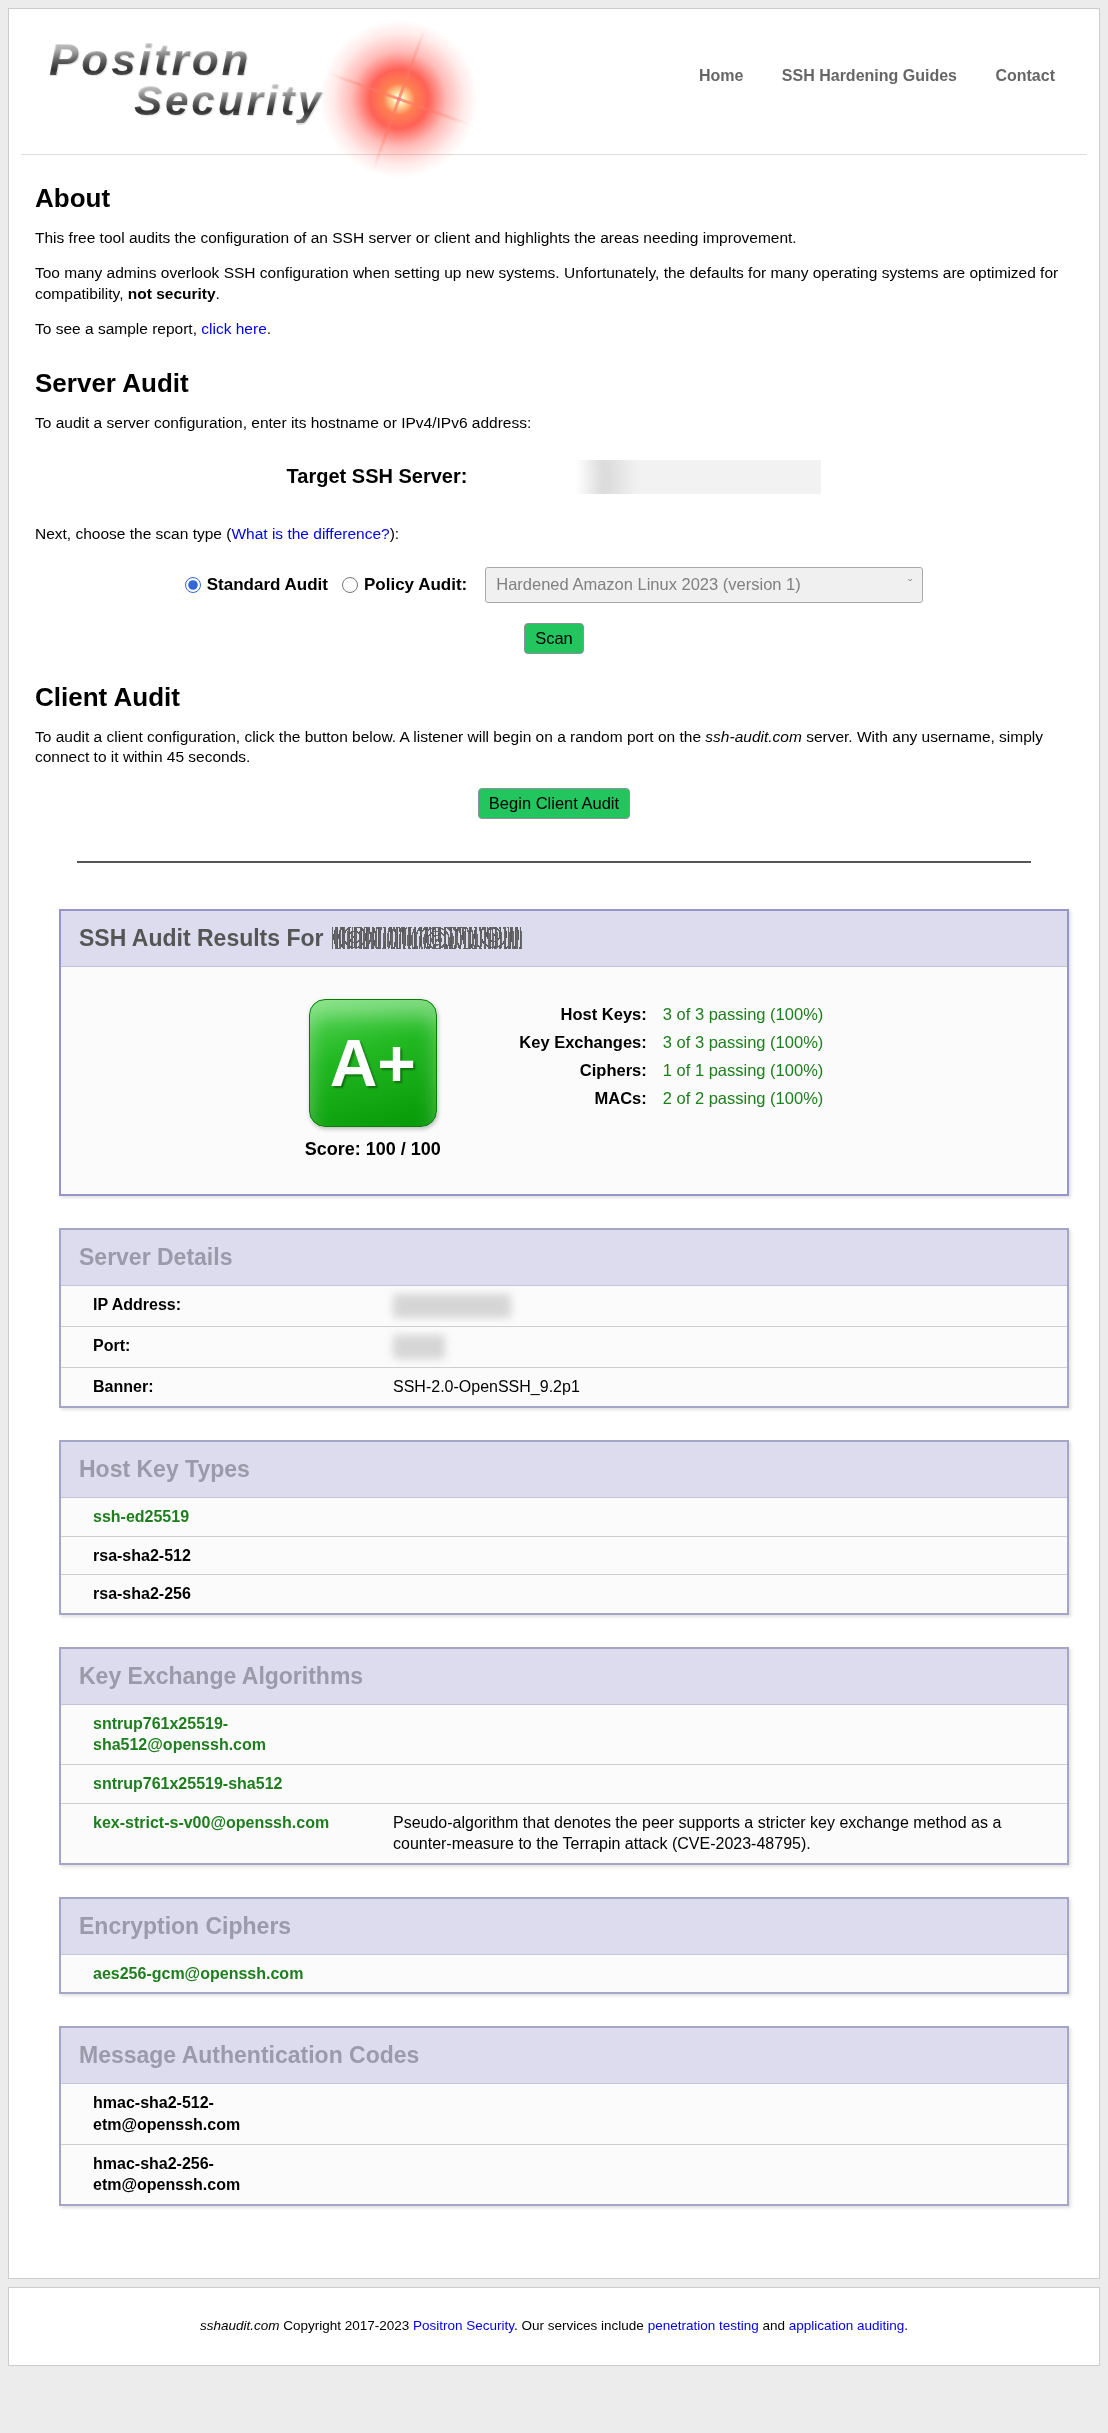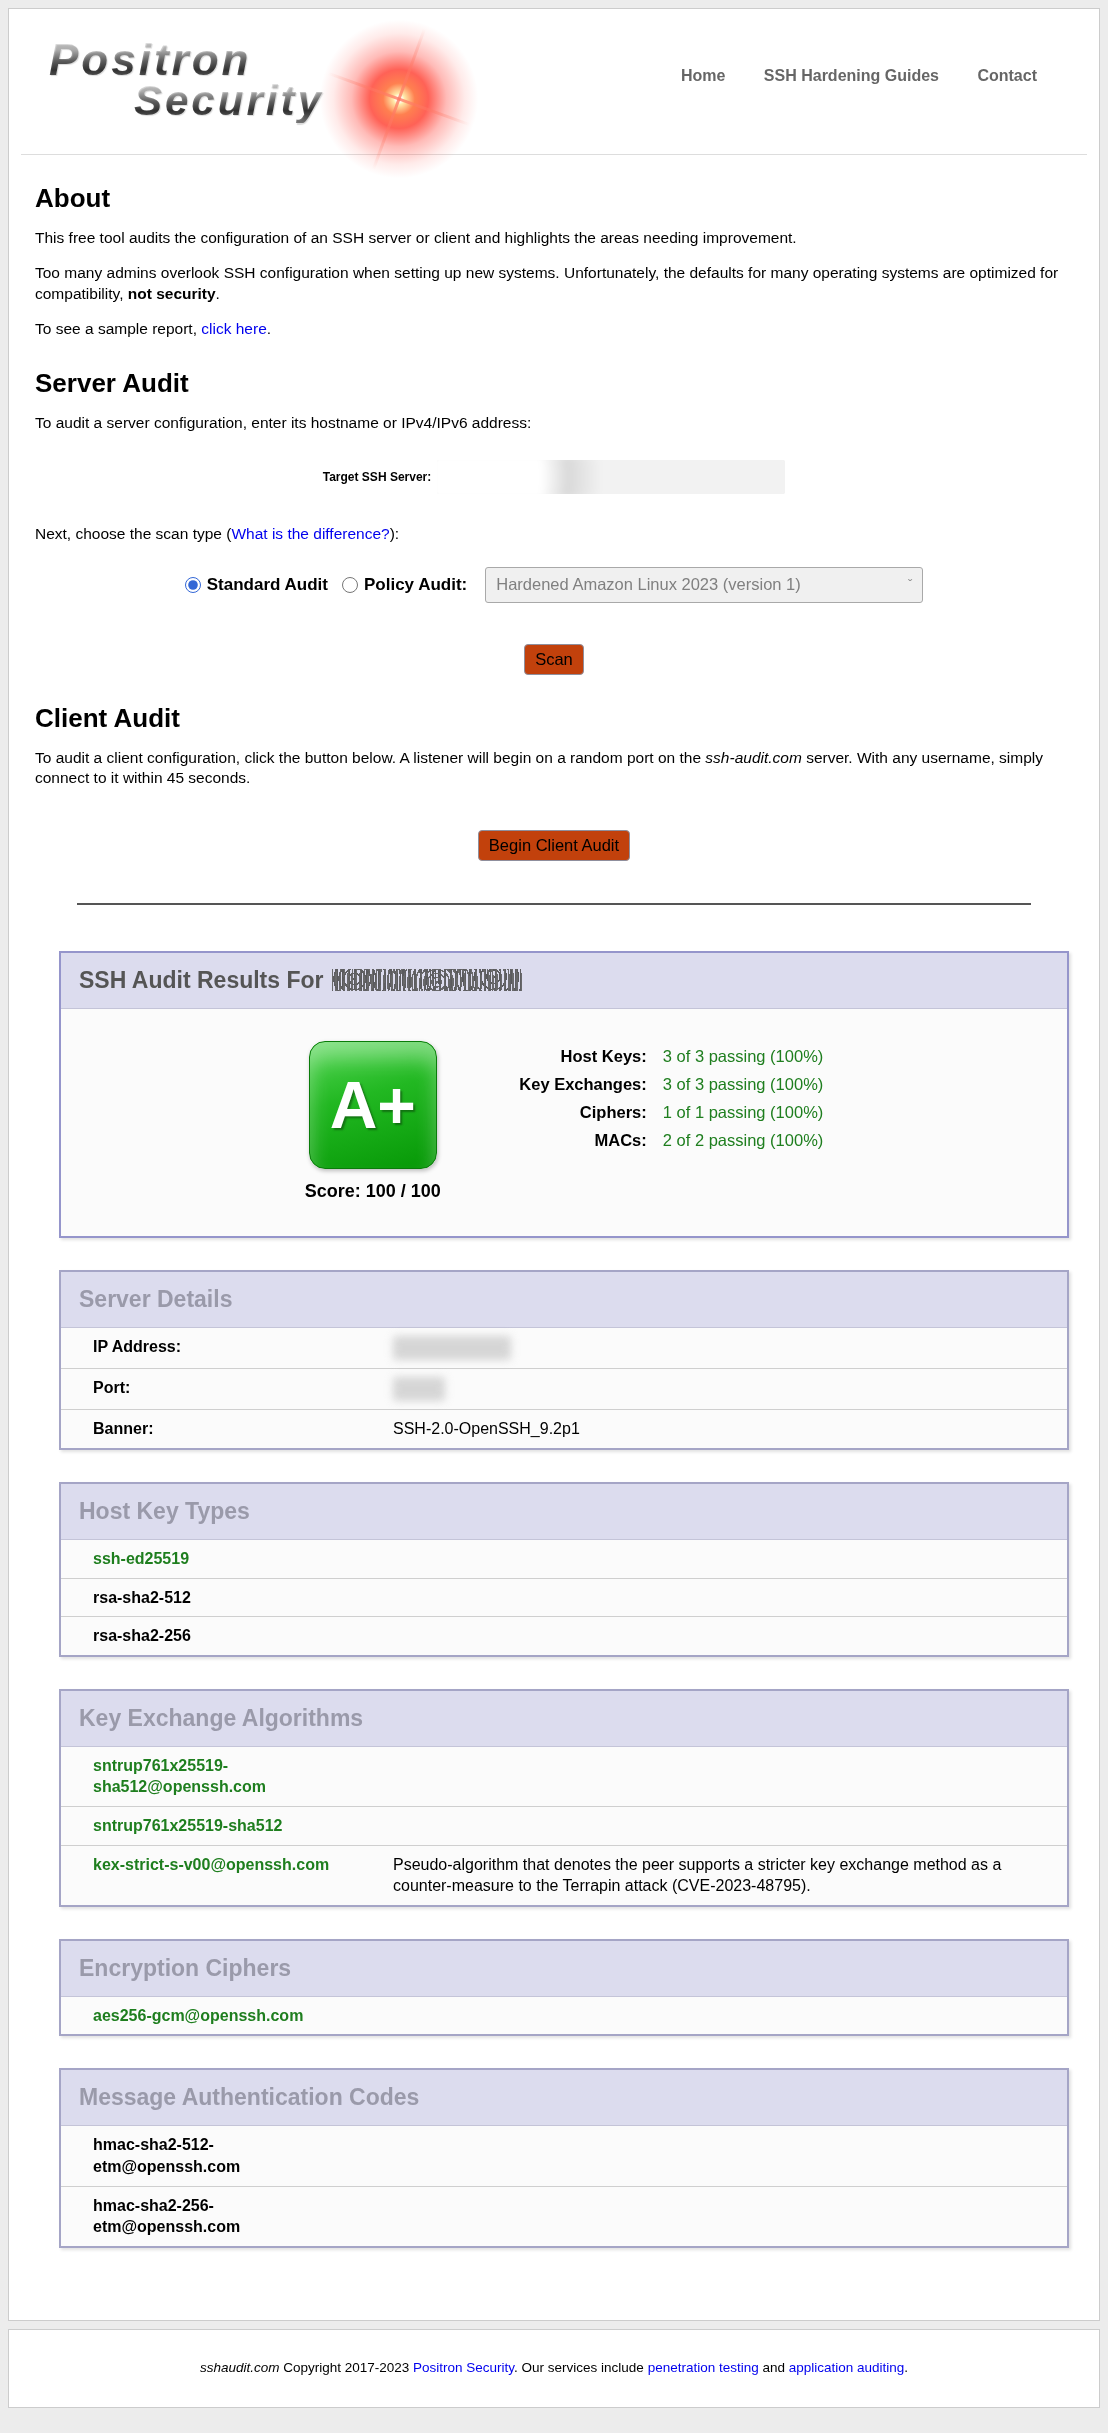--- a/index.html
+++ b/index.html
@@ -37,30 +37,30 @@
     position:absolute; right:-70px; top:-18px; width:160px; height:160px;
     background:
       radial-gradient(circle at 50% 50%, #fffce9 0 3%, #ffe9a8 5%, #ff8050 14%, rgba(255,45,30,0.75) 26%, rgba(255,60,50,0.35) 42%, rgba(255,90,80,0.12) 58%, transparent 70%);
   }
   .starburst::before, .starburst::after {
     content:""; position:absolute; left:50%; top:50%;
     background:linear-gradient(90deg, transparent, rgba(255,120,100,0.8), transparent);
     width:150px; height:3px; transform:translate(-50%,-50%) rotate(20deg);
   }
   .starburst::after { transform:translate(-50%,-50%) rotate(110deg); }
-  nav { position:absolute; right:62px; top:58px; }
+  nav { position:absolute; right:44px; top:58px; }
   nav a { color:#666; font-weight:bold; font-size:16px; margin-left:34px; }
   .header-rule { border-bottom:1px solid #ddd; margin:0 12px; }
   
   .text-section { padding:0 26px; }
   h3.sec { font-size:26px; font-weight:bold; margin:28px 0 14px 0; }
   p.body { font-size:15.5px; margin:14px 0; line-height:1.35; }
   
   .target-row { display:flex; justify-content:center; align-items:center; margin:26px 0 30px 0; }
-  .target-row label { font-weight:bold; font-size:12px; margin-right:6px; }
+  .target-row label { font-weight:bold; font-size:20px; margin-right:6px; }
   .redacted-input {
     width:348px; height:34px; border:0; border-radius:2px;
     background:#f2f2f2; position:relative; overflow:hidden;
   }
   .redacted-input::before {
     content:""; position:absolute; inset:-4px;
     background:
       radial-gradient(circle at 6% 50%, #fff 0 26%, #d9d9d9 34%, #f2f2f2 44%),
       radial-gradient(circle at 18% 50%, #fff 0 26%, #d6d6d6 34%, #f2f2f2 44%),
       radial-gradient(circle at 30% 50%, #fff 0 26%, #dadada 34%, #f2f2f2 44%),
@@ -74,22 +74,22 @@
   .radio-row input[type=radio] { width:16px; height:16px; accent-color:#3367d6; margin:0 6px 0 0; }
   .radio-row label { font-weight:bold; margin-right:14px; }
   .fake-select {
     width:438px; height:36px; margin-left:4px;
     background:#f0f0f0; border:1px solid #a9a9a9; border-radius:3px;
     color:#808080; font-size:16.5px; display:flex; align-items:center;
     padding:0 10px; justify-content:space-between; cursor:default;
   }
   .fake-select .chev { color:#909090; font-size:13px; }
   .btn {
-    display:block; margin:41px auto 0 auto;
-    background:#c2410c; border:1px solid #8f8f9d; border-radius:4px;
+    display:block; margin:20px auto 0 auto;
+    background:#22c55e; border:1px solid #8f8f9d; border-radius:4px;
     font-size:16.5px; padding:5px 10px; cursor:pointer;
     font-family:"Liberation Sans", sans-serif;
   }
   .sep-rule { border:none; border-top:2px solid #555; margin:42px 68px 46px 68px; }
   
   .panel {
     margin:0 30px 32px 50px;
     border:2px solid #a5a5c6;
     background:#fbfbfb;
     box-shadow:2px 2px 3px rgba(0,0,0,0.12);

